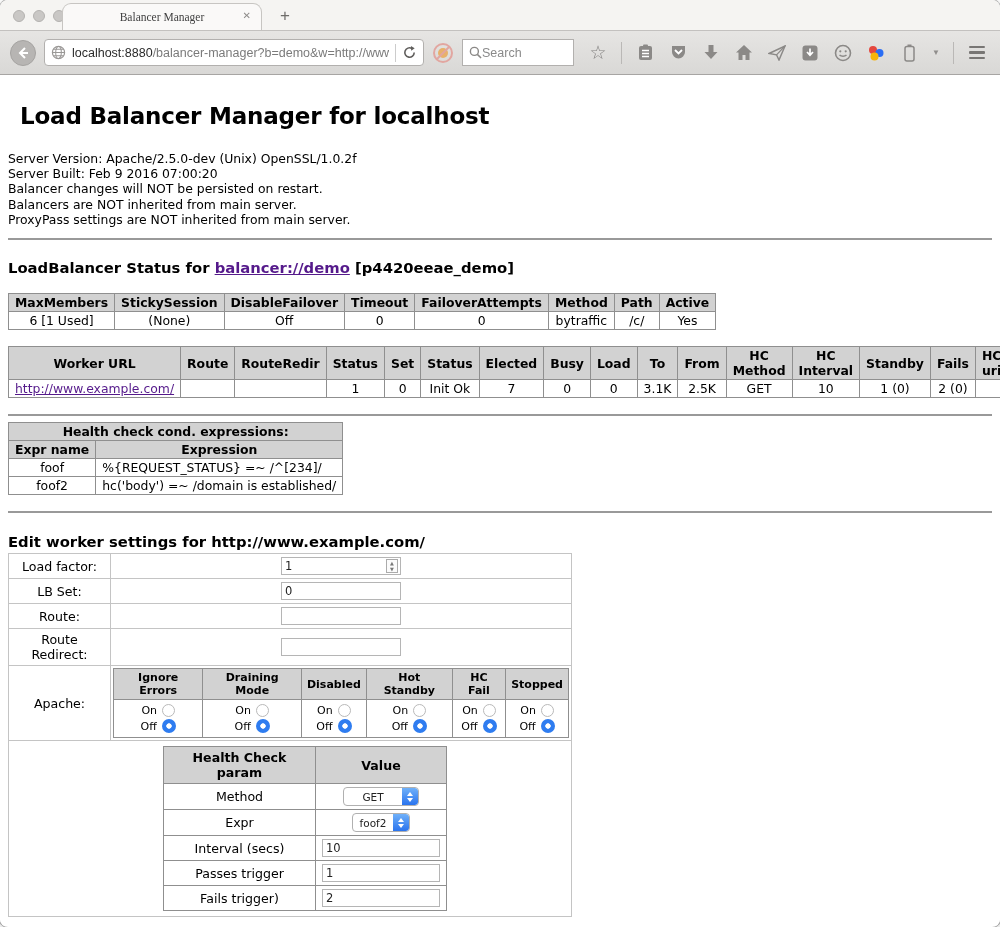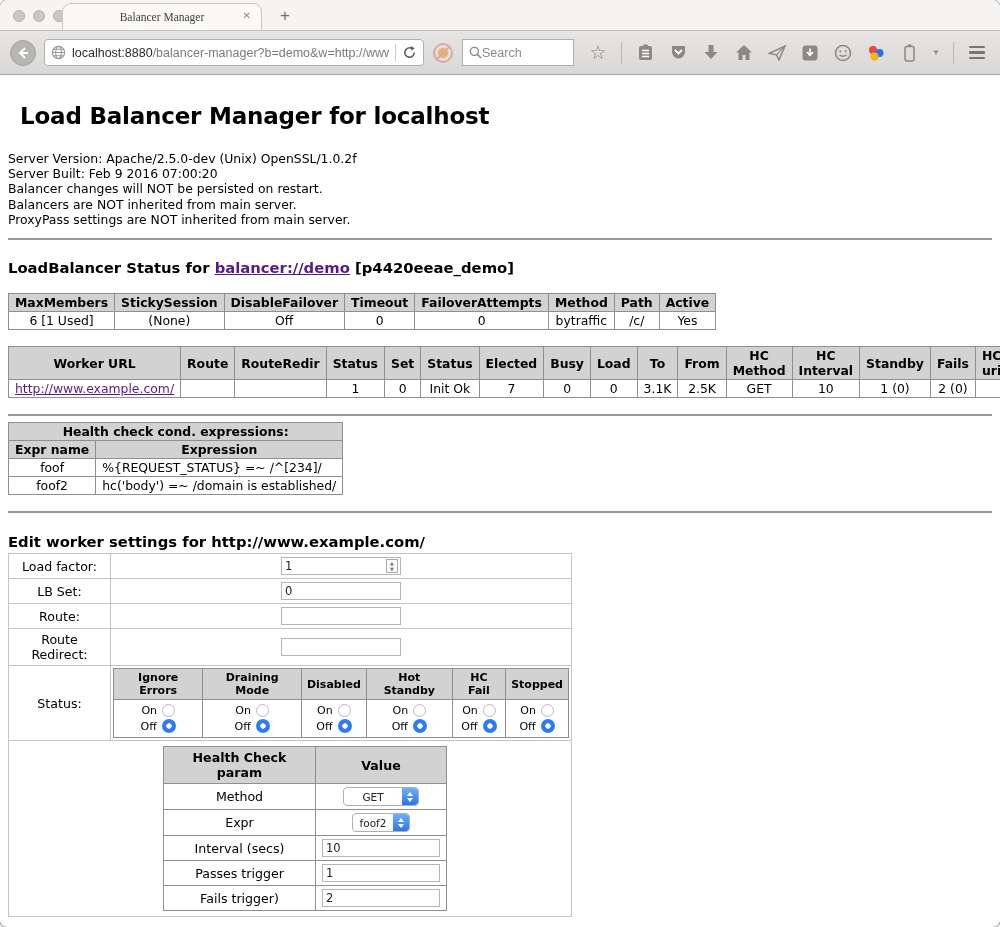--- a/index.html
+++ b/index.html
@@ -353,21 +353,21 @@
       </tr>
       <tr>
         <td class="lbl">Route:</td>
         <td class="val"><input class="fld" value="" style=""></td>
       </tr>
       <tr>
         <td class="lbl">Route Redirect:</td>
         <td class="val"><input class="fld" value="" style=""></td>
       </tr>
       <tr>
-        <td class="lbl">Status:</td>
+        <td class="lbl">Apache:</td>
         <td style="padding:2px;">
           <table class="status">
             <tbody>
             <tr>
               <th>Ignore Errors</th>
               <th>Draining Mode</th>
               <th>Disabled</th>
               <th>Hot Standby</th>
               <th>HC Fail</th>
               <th>Stopped</th>

